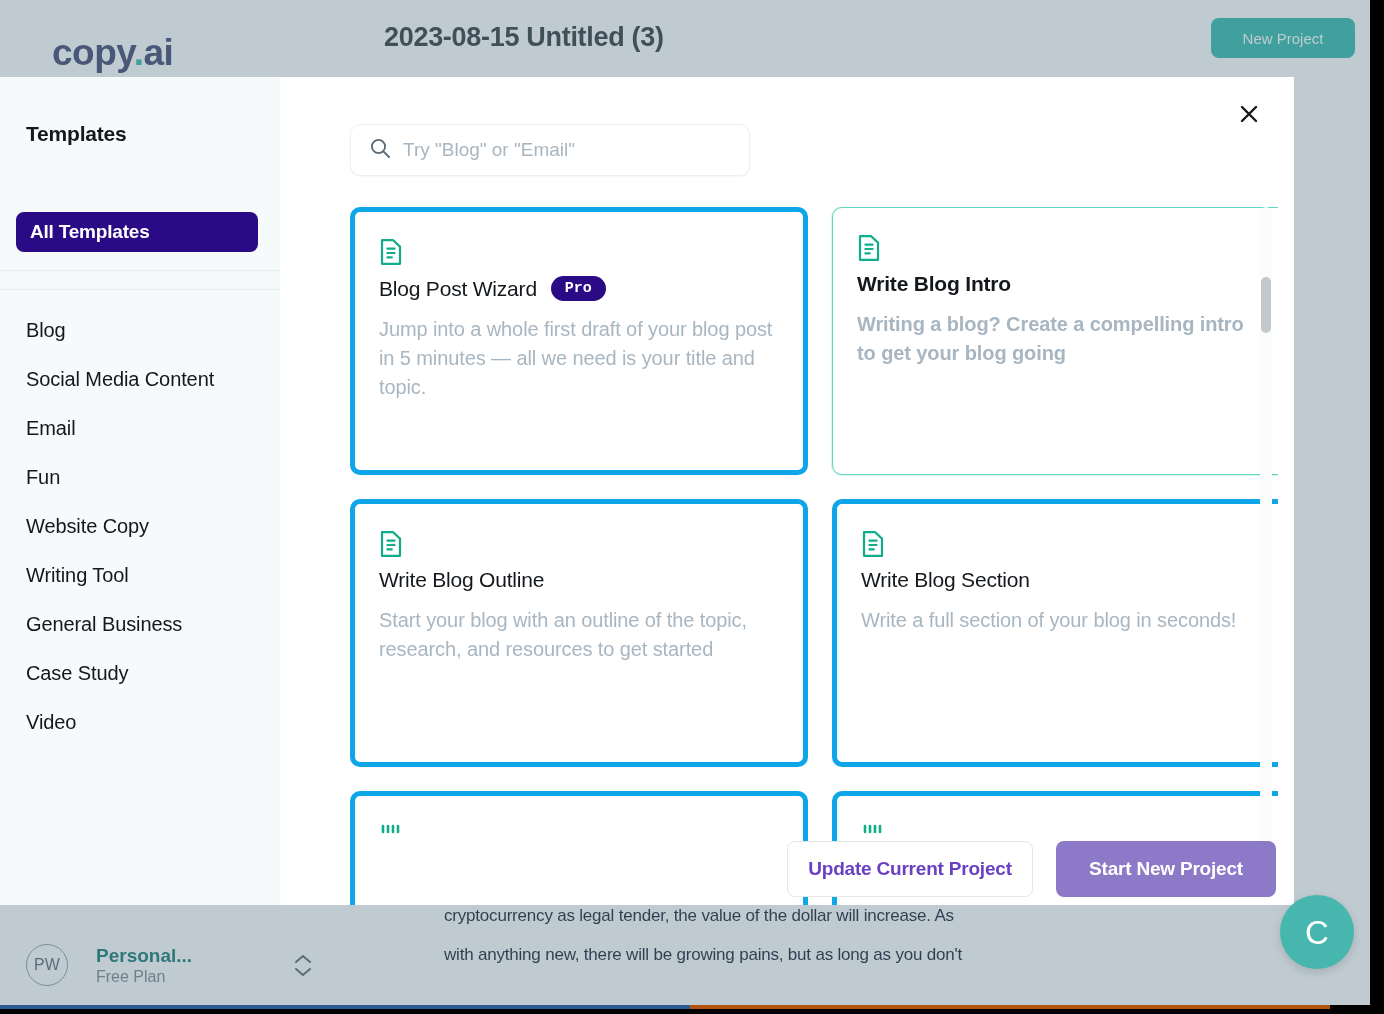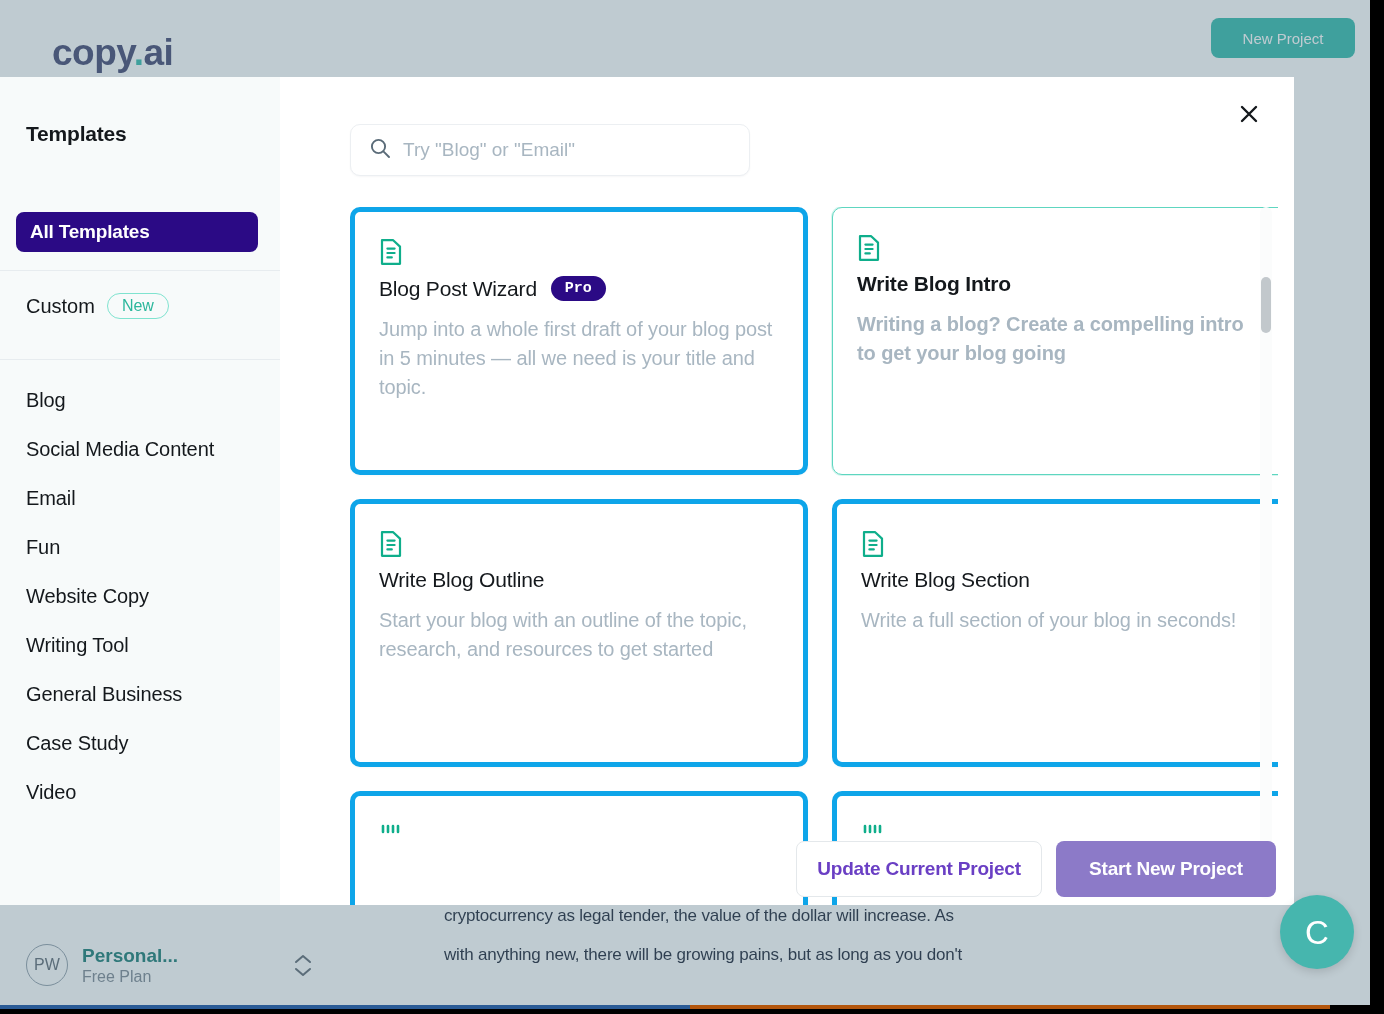--- a/index.html
+++ b/index.html
@@ -89,21 +89,21 @@
   
   #bg-userbox {
     position: absolute;
     left: 0;
     bottom: 8px;
     width: 340px;
     height: 82px;
     display: flex;
     align-items: center;
     padding: 0 26px;
-    gap: 14px;
+    gap: 28px;
     background: #ffffff;
     cursor: pointer;
   }
   #bg-userbox .avatar {
     width: 42px; height: 42px;
     border-radius: 50%;
     border: 1.6px solid #8d9aa6;
     display: flex; align-items: center; justify-content: center;
     font-size: 16px;
     color: #59636e;
@@ -339,21 +339,21 @@
     border-radius: 8px;
     cursor: pointer;
   }
 
   
   #modal-actions {
     position: absolute;
     right: 18px;
     bottom: 8px;
     display: flex;
-    gap: 8px;
+    gap: 17px;
     z-index: 6;
   }
   .btn-secondary {
     width: 246px;
     height: 56px;
     background: #ffffff;
     border: 1px solid #e4e8eb;
     border-radius: 8px;
     color: #6a3fc4;
     font-size: 19px;
@@ -427,20 +427,21 @@
 </head>
 <body>
 
 <div id="screen">
 
   <div id="app-bg">
 
     <div id="app-topbar">
       <div id="brand-logo"><span>copy</span><span class="dot">.</span><span>ai</span></div>
 
+      <div id="doc-title">2023-08-15 Untitled (3)</div>
 
       <button id="new-project-btn">New Project</button>
     </div>
 
     <div id="bg-editor-text">cryptocurrency as legal tender, the value of the dollar will increase. As
 with anything new, there will be growing pains, but as long as you don't</div>
 
     <div id="bg-userbox">
       <div class="avatar">PW</div>
       <div class="meta">
@@ -464,24 +465,20 @@
 
     <div id="modal-sidebar">
       <div class="panel-title">Templates</div>
 
       <div class="nav-all">
         <span>All Templates</span>
       </div>
 
       <div class="nav-sep"></div>
 
-      <div class="nav-custom">
-        <span class="label">Custom</span>
-        <span class="badge">New</span>
-      </div>
 
       <div class="nav-sep"></div>
 
       <div class="nav-list">
         <div class="nav-item">Blog</div>
         <div class="nav-item">Social Media Content</div>
         <div class="nav-item">Email</div>
         <div class="nav-item">Fun</div>
         <div class="nav-item">Website Copy</div>
         <div class="nav-item">Writing Tool</div>

